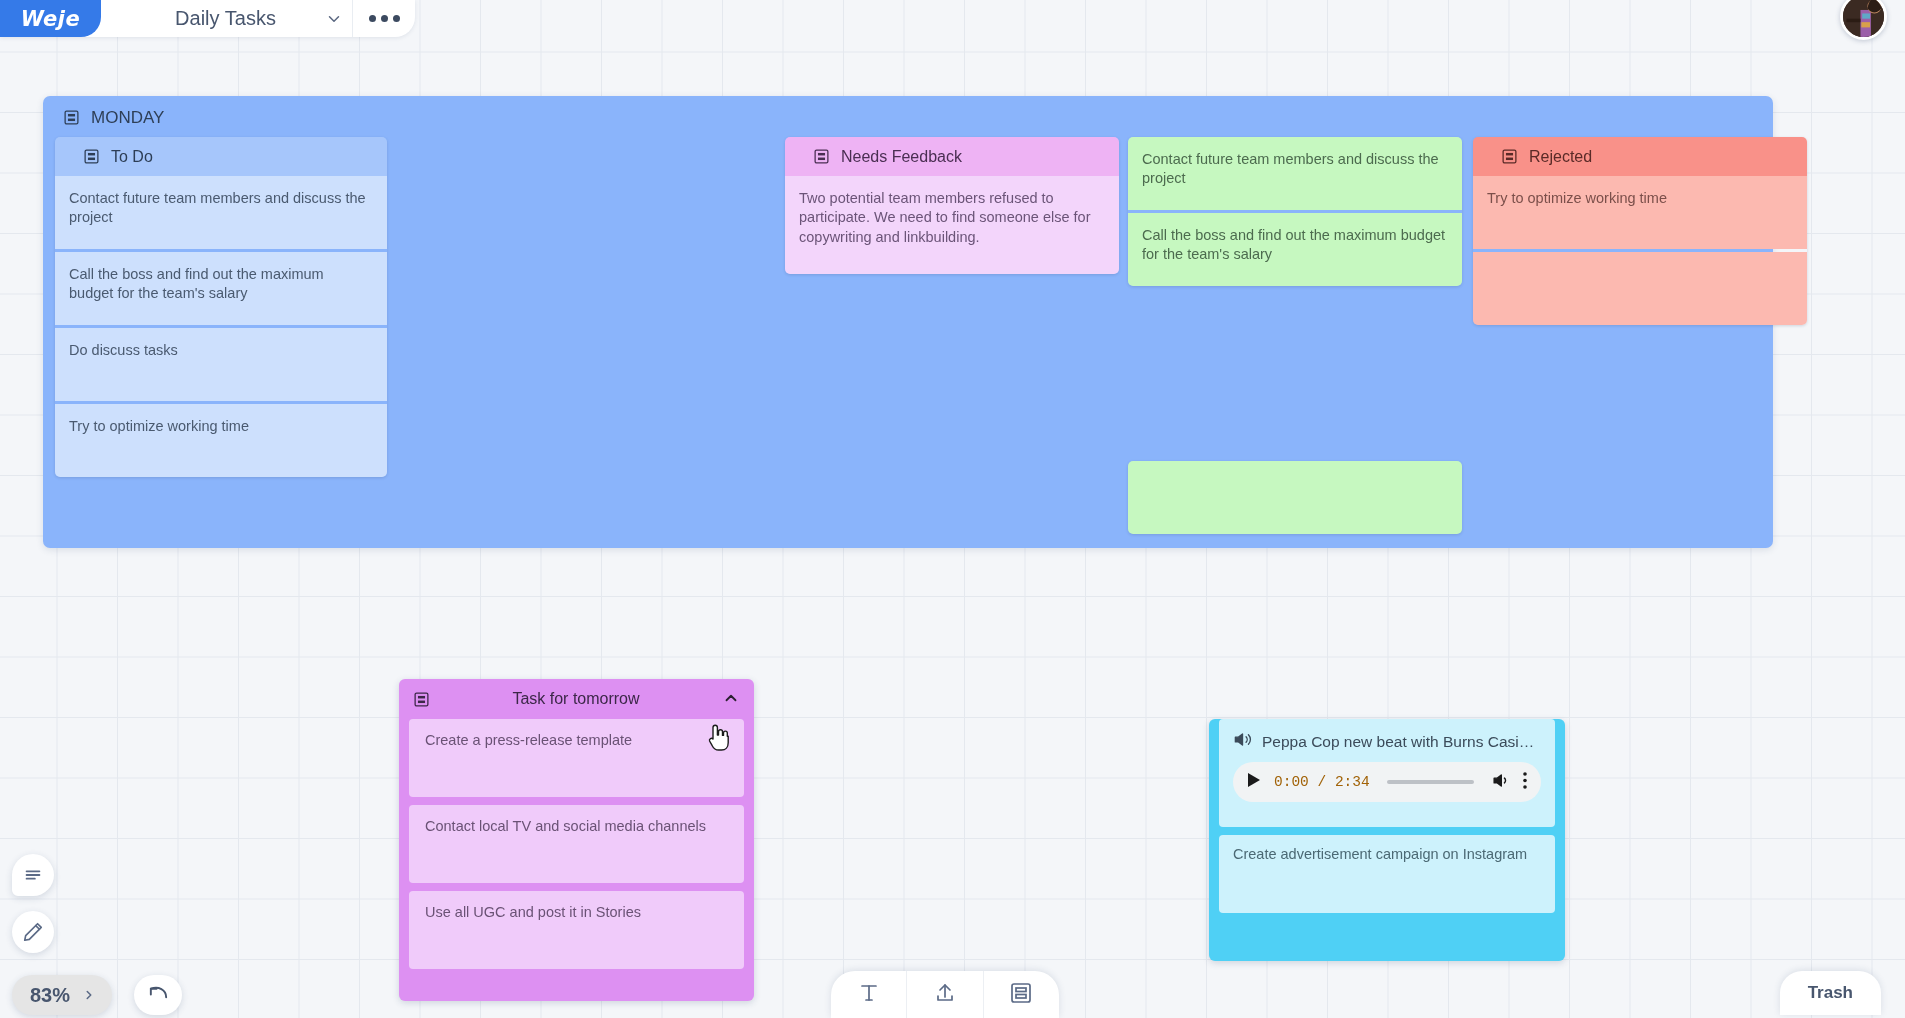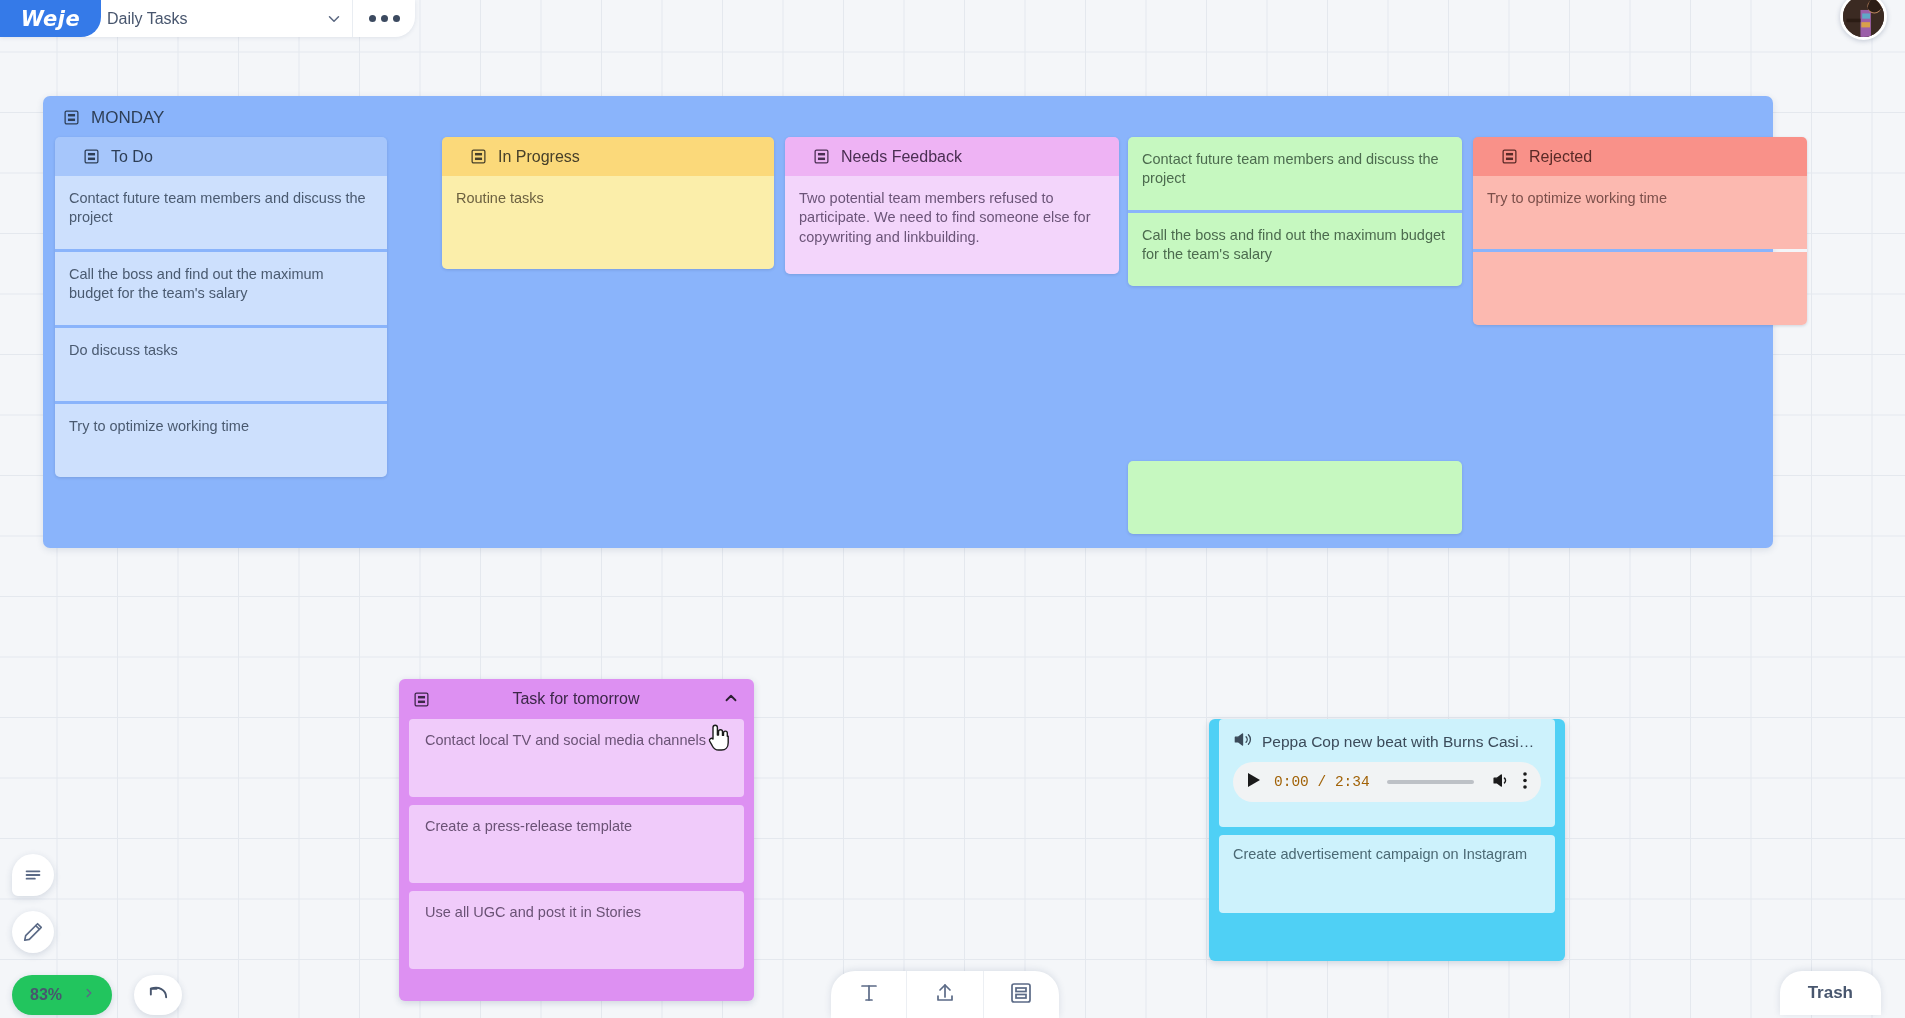--- a/index.html
+++ b/index.html
@@ -31,22 +31,22 @@
   #logo {
     width: 101px; height: 37px;
     background: #357ae8;
     border-bottom-right-radius: 20px;
     display: flex; align-items: center; justify-content: center;
     color: #fff; font-weight: bold; font-size: 21px;
     font-style: italic; letter-spacing: .5px;
     font-family: "DejaVu Sans", sans-serif;
   }
   #board-title {
-    flex: 1; padding-left: 6px;
-    font-size: 16px; color: #48566e;
+    flex: 1; padding-left: 34px;
+    font-size: 20px; color: #48566e; text-align: center;
   }
   #title-chevron {
     width: 36px; display: flex; align-items: center; justify-content: center;
     color: #5a6780; cursor: pointer;
   }
   #topbar-sep { width: 1px; height: 37px; background: #e9edf2; }
   #more-menu {
     width: 62px; height: 37px;
     display: flex; align-items: center; justify-content: center;
     gap: 5px; cursor: pointer;
@@ -190,24 +190,24 @@
     display: flex; align-items: center; justify-content: center;
     box-shadow: 0 2px 7px rgba(40,60,100,.16);
     cursor: pointer;
   }
   #fab-comments { left: 12px; top: 854px; border-bottom-left-radius: 6px; }
   #fab-draw     { left: 12px; top: 911px; }
 
   #zoom-pill {
     position: absolute; left: 12px; top: 975px;
     height: 40px; width: 100px;
-    background: #22c55e; border-radius: 20px;
+    background: #e5e5e5; border-radius: 20px;
     display: flex; align-items: center; justify-content: space-between;
     padding: 0 16px 0 18px;
-    font-size: 16px; font-weight: bold; color: #48566e;
+    font-size: 20px; font-weight: bold; color: #48566e;
     box-shadow: 0 2px 7px rgba(40,60,100,.16);
     cursor: pointer;
   }
   #undo-pill {
     position: absolute; left: 134px; top: 975px;
     height: 40px; width: 48px;
     background: #fff; border-radius: 20px;
     display: flex; align-items: center; justify-content: center;
     box-shadow: 0 2px 7px rgba(40,60,100,.16);
     cursor: pointer;
@@ -294,33 +294,20 @@
           </svg>
       </span>
       <span>To Do</span>
     </div>
     <div class="card">Contact future team members and discuss the project</div>
     <div class="card">Call the boss and find out the maximum budget for the team's salary</div>
     <div class="card">Do discuss tasks</div>
     <div class="card">Try to optimize working time</div>
   </div>
 
-  <div class="col col-prog">
-    <div class="col-head">
-      <span class="note-ico">
-        <svg width="17" height="17" viewBox="0 0 24 24" fill="none" stroke="#47402a" stroke-width="1.8">
-            <rect x="3" y="3" width="18" height="18" rx="2"></rect>
-            <rect x="7" y="7" width="10" height="3.5" fill="#47402a" stroke="none"></rect>
-            <rect x="7" y="13.5" width="10" height="3.5" fill="#47402a" stroke="none"></rect>
-          </svg>
-      </span>
-      <span>In Progress</span>
-    </div>
-    <div class="card">Routine tasks</div>
-  </div>
 
   <div class="col col-feed">
     <div class="col-head">
       <span class="note-ico">
         <svg width="17" height="17" viewBox="0 0 24 24" fill="none" stroke="#4a2e52" stroke-width="1.8">
             <rect x="3" y="3" width="18" height="18" rx="2"></rect>
             <rect x="7" y="7" width="10" height="3.5" fill="#4a2e52" stroke="none"></rect>
             <rect x="7" y="13.5" width="10" height="3.5" fill="#4a2e52" stroke="none"></rect>
           </svg>
       </span>
@@ -361,22 +348,22 @@
           <rect x="7" y="13.5" width="10" height="3.5" fill="#3c2748" stroke="none"></rect>
         </svg>
     </span>
     <span class="t">Task for tomorrow</span>
     <span class="chev-up">
       <svg width="18" height="18" viewBox="0 0 24 24" fill="none" stroke="currentColor" stroke-width="2.4" stroke-linecap="round" stroke-linejoin="round">
           <polyline points="6 15 12 9 18 15"></polyline>
         </svg>
     </span>
   </div>
+  <div class="pcard">Create a press-release template</div>
   <div class="pcard">Contact local TV and social media channels</div>
-  <div class="pcard">Create a press-release template</div>
   <div class="pcard">Use all UGC and post it in Stories</div>
 </div>
 
 <div id="nextweek">
 
   <div class="ccard" id="audio-card">
     <div class="audio-title">
       <span>
         <svg width="19" height="19" viewBox="0 0 24 24" fill="none" stroke="#3b4b5a" stroke-width="1.7" stroke-linecap="round" stroke-linejoin="round">
             <polygon points="3 9 3 15 7 15 12 19 12 5 7 9 3 9" fill="#3b4b5a"></polygon>

